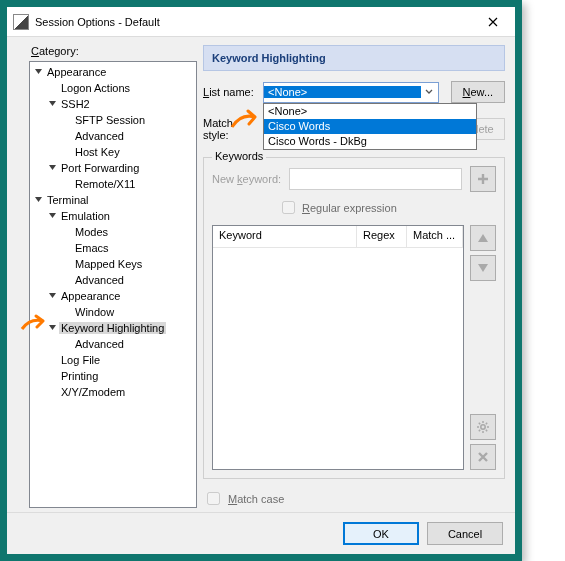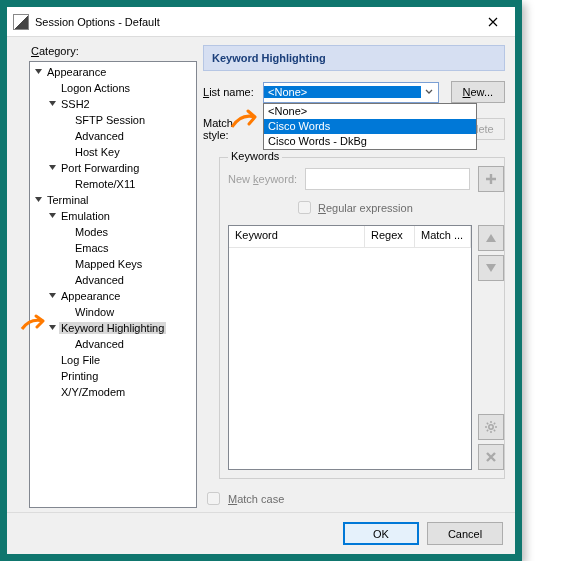--- a/index.html
+++ b/index.html
@@ -39,21 +39,21 @@
   .form-row{display:flex;align-items:center;margin-bottom:14px;gap:6px;}
   .form-row .flabel{width:66px;color:#000;}
   .combo{position:relative;width:214px;height:21px;border:1px solid #7a9fd4;background:#fff;display:flex;align-items:center;}
   .combo .sel2{flex:1;padding:0 4px;background:#0078d7;color:#fff;}
   .combo .caret{width:17px;display:flex;align-items:center;justify-content:center;color:#555;}
   .dropdown{position:absolute;top:20px;left:-1px;width:214px;border:1px solid #767676;background:#fff;z-index:5;}
   .dropdown .opt{padding:1px 4px;height:15px;display:flex;align-items:center;}
   .dropdown .opt.hi{background:#0078d7;color:#fff;}
   .btn{width:66px;height:22px;border:1px solid #adadad;background:#e1e1e1;display:flex;align-items:center;justify-content:center;cursor:pointer;}
   .btn.disabled{color:#a0a0a0;border-color:#cfcfcf;background:#efefef;cursor:default;}
-  .fieldset{border:1px solid #cfcfcf;margin:2px 0 6px 16px;padding:8px 0 8px 8px;position:relative;}
+  .fieldset{border:1px solid #cfcfcf;margin:2px 0 6px 0;padding:8px 8px 8px 8px;position:relative;}
   .fieldset-legend{position:absolute;top:-8px;left:8px;background:#f0f0f0;padding:0 3px;}
   .newk-row{display:flex;align-items:center;gap:8px;}
   .newk-row .nklabel{color:#a0a0a0;}
   .textbox{flex:1;height:22px;border:1px solid #cfcfcf;background:#fff;}
   .sqbtn{width:26px;height:26px;border:1px solid #acacac;background:#e1e1e1;display:flex;align-items:center;justify-content:center;}
   .sqbtn.disabled{color:#a9a9a9;}
   .chk-row{display:flex;align-items:center;gap:4px;margin:6px 0 2px 66px;color:#6d6d6d;}
   .chk-row input{accent-color:#888;}
   .table-wrap{display:flex;gap:6px;margin-top:6px;flex:1;min-height:0;}
   .table{flex:1;border:1px solid #828790;background:#fff;display:flex;flex-direction:column;}

